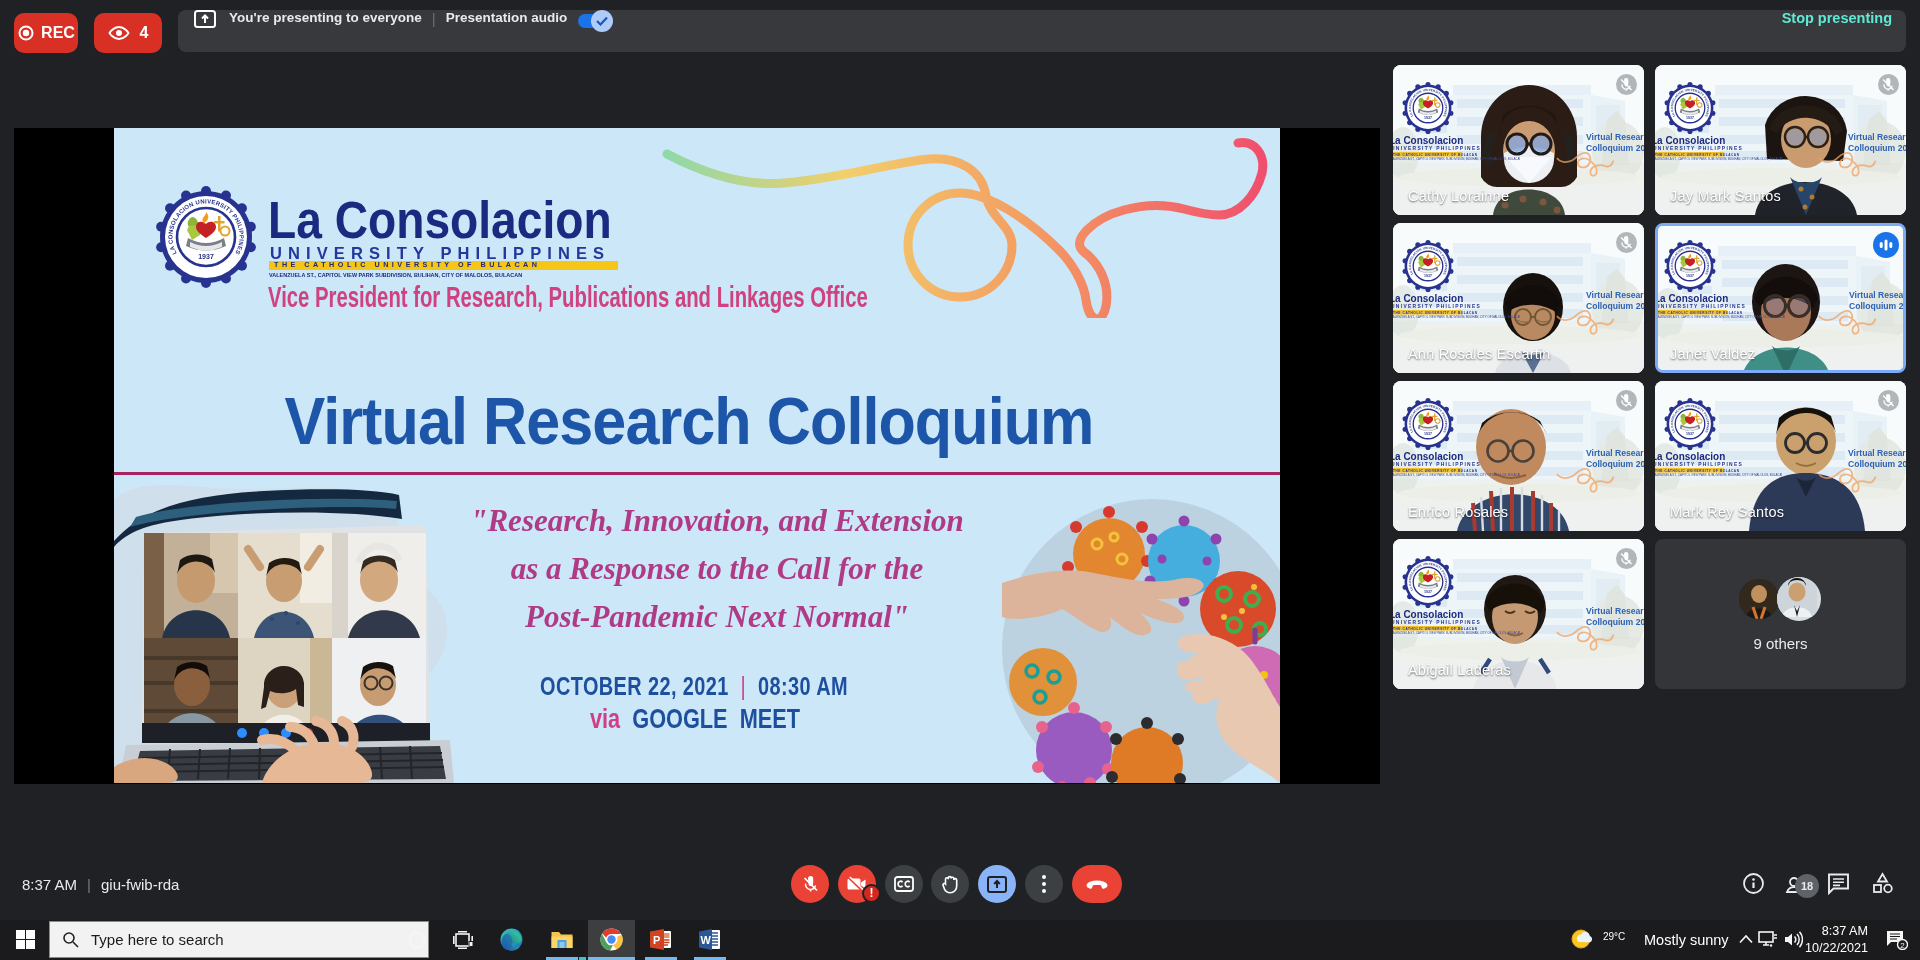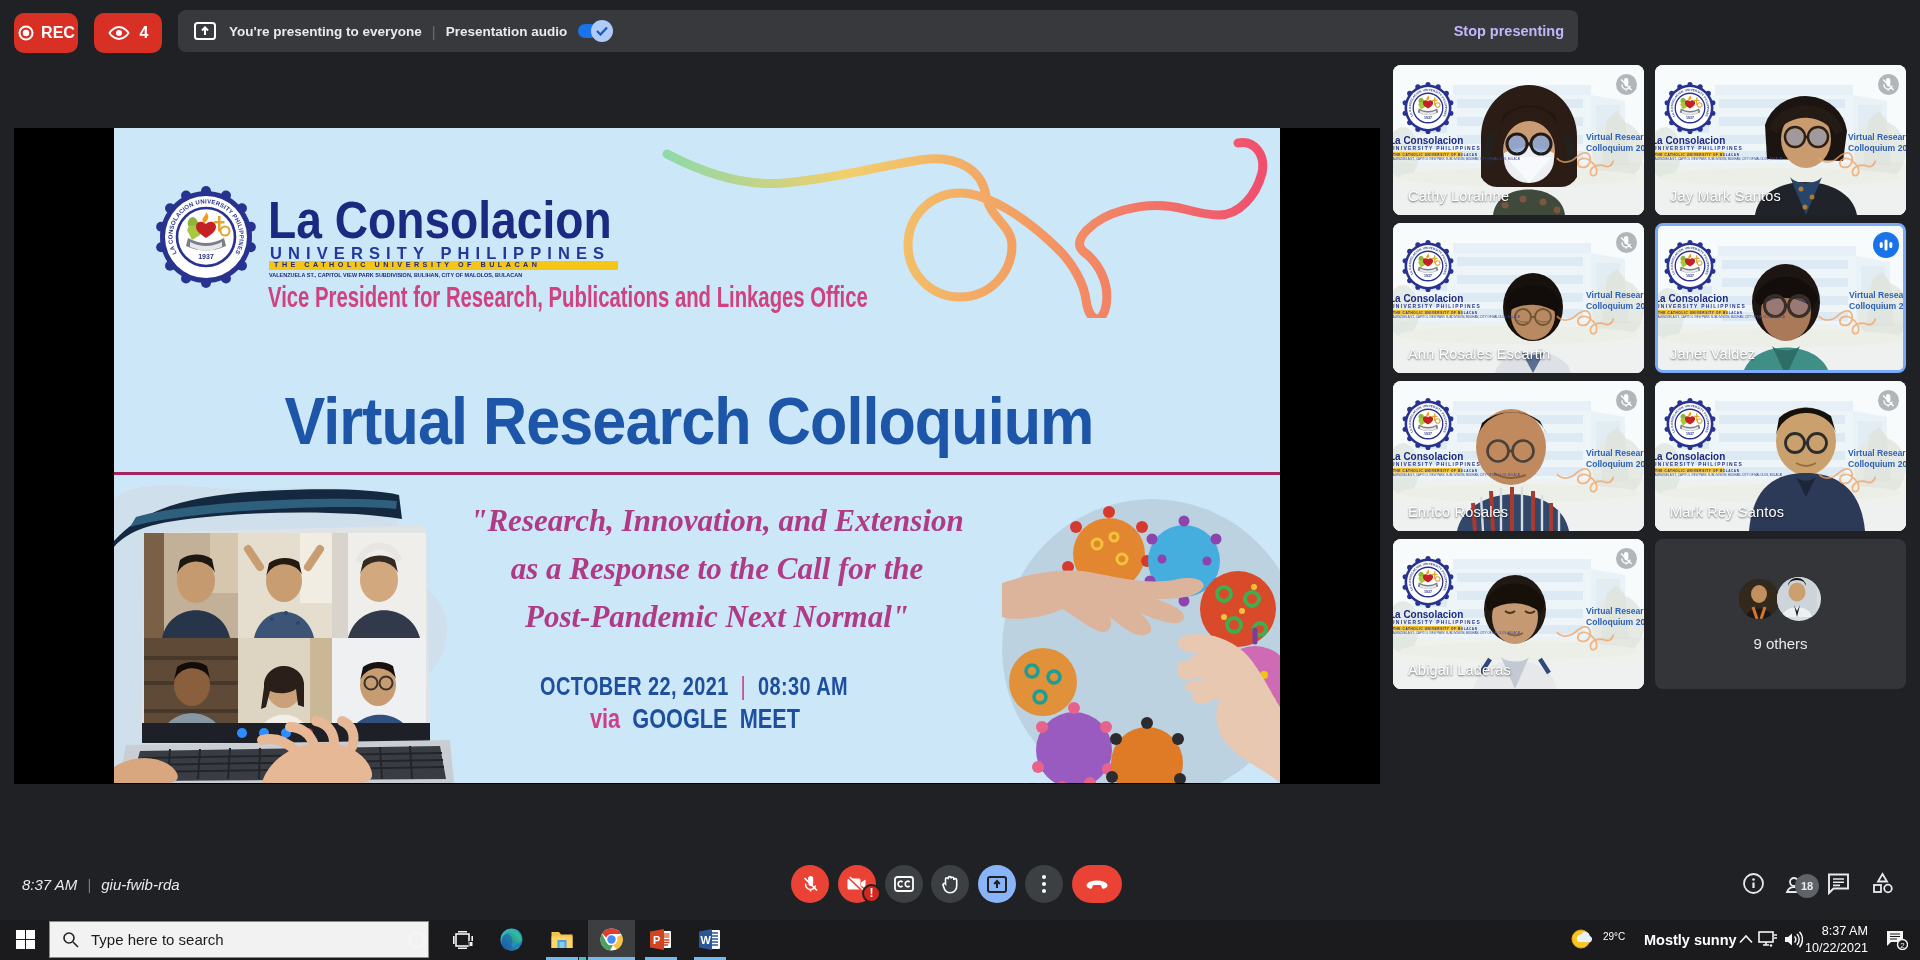--- a/index.html
+++ b/index.html
@@ -6,24 +6,24 @@
   html,body { width:1920px; height:960px; overflow:hidden; background:#202124;
     font-family:"Liberation Sans", sans-serif; }
   .abs { position:absolute; }
   #root { position:relative; width:1920px; height:960px; }
 
   
   .badge { position:absolute; top:13px; height:40px; background:#d93025; border-radius:10px;
     display:flex; align-items:center; justify-content:center; color:#fff; font-weight:bold; }
   #rec { left:14px; width:64px; font-size:16px; gap:6px;justify-content:center; }
   #eye { left:94px; width:68px; font-size:16px; gap:10px; }
-  #topbar { position:absolute; left:178px; top:10px; width:1400px; height:42px;
-    background:#37393c; border-radius:8px; display:flex; align-items:center; color:#e8eaed; }
+  #topbar { position:absolute; left:178px; top:10px; width:1728px; height:42px;
+    background:#37393c; border-radius:8px; display:flex; color:#e8eaed; }
   #topbar .t1 { font-size:13.5px; font-weight:bold; }
-  #stopp { position:absolute; right:14px; color:#c4b5fd; font-weight:bold; font-size:14.5px; }
+  #stopp { position:absolute; right:14px; color:#5eead4; font-weight:bold; font-size:14.5px; }
 
   
   #stage { position:absolute; left:14px; top:128px; width:1366px; height:656px; background:#000; }
   #slide { position:absolute; left:100px; top:0; width:1166px; height:655px; background:#cbe7f8; overflow:hidden; }
 
   
   .lc-name  { position:absolute; left:154px; top:63px; color:#1b2a80; font-weight:bold; font-size:51px; transform:scaleX(.905); transform-origin:left; }
   .lc-univ  { position:absolute; left:156px; top:116px; color:#23379c; font-weight:bold; font-size:16.5px; letter-spacing:6.1px; }
   .lc-bar   { position:absolute; left:155px; top:133px; width:349px; height:8.5px; background:#f5c518;
               color:#1b2a80; font-size:7.2px; font-weight:bold; letter-spacing:3.5px; line-height:8.5px; padding-left:5px; }
@@ -55,21 +55,21 @@
   .thead { position:absolute; left:-3px; top:80px; }
   .tvrc { position:absolute; left:193px; top:67px; color:#2d62b5; font-weight:bold; font-size:8.6px;
           line-height:11px; text-align:left; white-space:nowrap; }
   .tswirl { position:absolute; left:163px; top:84px; }
 
   
   .ctl { position:absolute; top:865px; width:38px; height:38px; border-radius:50%;
          display:flex; align-items:center; justify-content:center; }
   .red { background:#ea4335; }
   .gry { background:#3c4043; }
-  #btime { position:absolute; left:22px; top:876px; color:#e8eaed; font-size:15px;font-style:italic; }
+  #btime { position:absolute; left:22px; top:876px; color:#e8eaed; font-size:15px; }
   #btime .sep { color:#777b80; padding:0 10px; }
   .ricon { position:absolute; top:872px; }
 
   
   #taskbar { position:absolute; left:0; top:920px; width:1920px; height:40px; background:#1b1b1d; }
   #search { position:absolute; left:49px; top:1px; width:380px; height:37px; background:#f2f2f2;
             border:1px solid #8a8a8a; display:flex; align-items:center; color:#1c1c1c; font-size:15px; }
 </style>
 </head>
 <body>
@@ -596,21 +596,21 @@
     <div class="abs" style="left:588px; top:37px; width:47px; height:3px; background:#76b9ed;"></div>
     <div class="abs" style="left:645px; top:37px; width:32px; height:3px; background:#76b9ed;"></div>
     <div class="abs" style="left:694px; top:37px; width:32px; height:3px; background:#76b9ed;"></div>
 
     <svg class="abs" style="left:1571px; top:9px" width="23" height="22" viewBox="0 0 23 22">
       <circle cx="10" cy="10" r="9" fill="#f8c820"></circle>
       <circle cx="10" cy="10" r="9" fill="none" stroke="#e8a81c" stroke-width="1"></circle>
       <path d="M8 13 a4 4 0 0 1 2 -7.5 a4.5 4.5 0 0 1 8.6 1.5 a3.2 3.2 0 0 1 -0.6 6.3 Z" fill="#e8f2f8"></path>
     </svg>
     <div class="abs" style="left:1603px; top:11px; color:#fff; font-size:10px;">29°C</div>
-    <div class="abs" style="left:1644px; top:12px; color:#fff; font-size:14.5px;font-weight:bold;">Mostly sunny</div>
+    <div class="abs" style="left:1644px; top:12px; color:#fff; font-size:14.5px;">Mostly sunny</div>
     <svg class="abs" style="left:1739px; top:14px" width="14" height="10" viewBox="0 0 14 10">
         <path d="M1 8.5 L7 2 L13 8.5" fill="none" stroke="#f5f5f5" stroke-width="1.7"></path>
       </svg>
     <svg class="abs" style="left:1758px; top:11px" width="20" height="18" viewBox="0 0 20 18">
       <rect x="1" y="1" width="14" height="10" fill="none" stroke="#f5f5f5" stroke-width="1.6"></rect>
       <path d="M5 14 L11 14 M8 11 L8 14" stroke="#f5f5f5" stroke-width="1.6"></path>
       <path d="M16 4 L19 4 M16 7 L19 7" stroke="#f5f5f5" stroke-width="1.4"></path>
       <circle cx="13" cy="14.5" r="1.2" fill="#f5f5f5"></circle>
     </svg>
     <svg class="abs" style="left:1784px; top:11px" width="19" height="17" viewBox="0 0 19 17">

